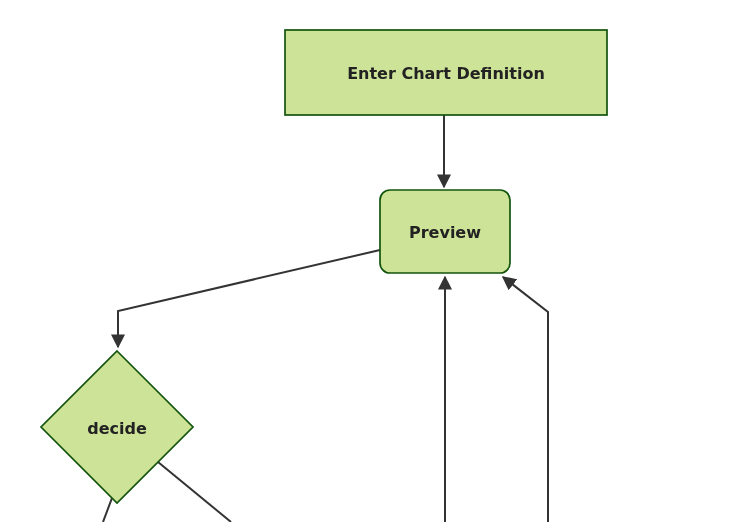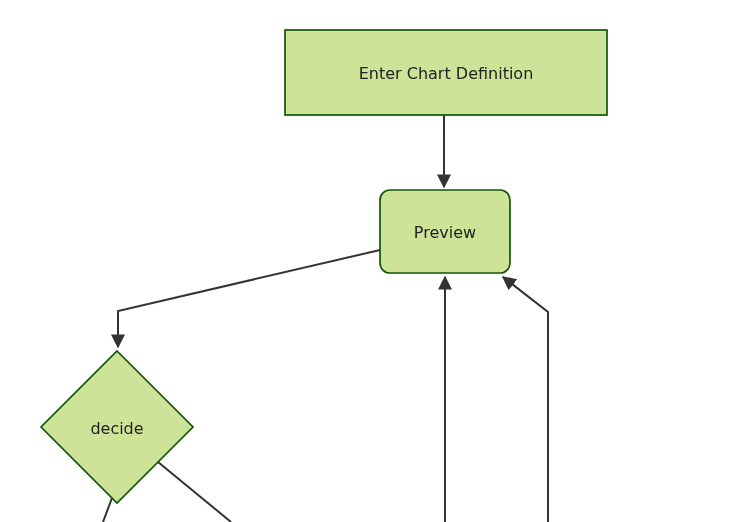--- a/index.html
+++ b/index.html
@@ -8,20 +8,21 @@
     background: #ffffff;
     width: 740px;
     height: 522px;
     overflow: hidden;
     font-family: "DejaVu Sans", "Liberation Sans", sans-serif;
   }
   .canvas {
     position: relative;
     width: 740px;
     height: 400px;
+    font-weight: bold;
   }
   svg {
     display: block;
   }
   .edge {
     fill: none;
     stroke-width: 2px;
   }
   .node-shape {
     stroke-width: 1.7px;

